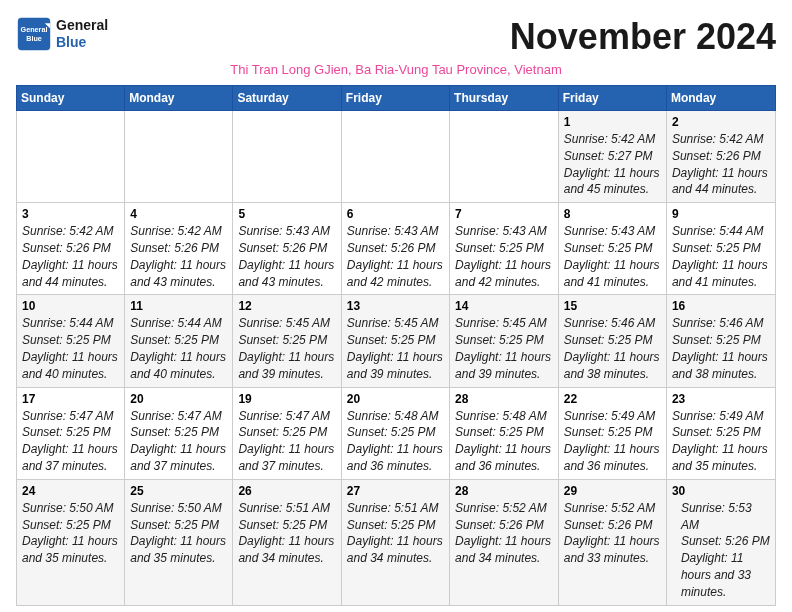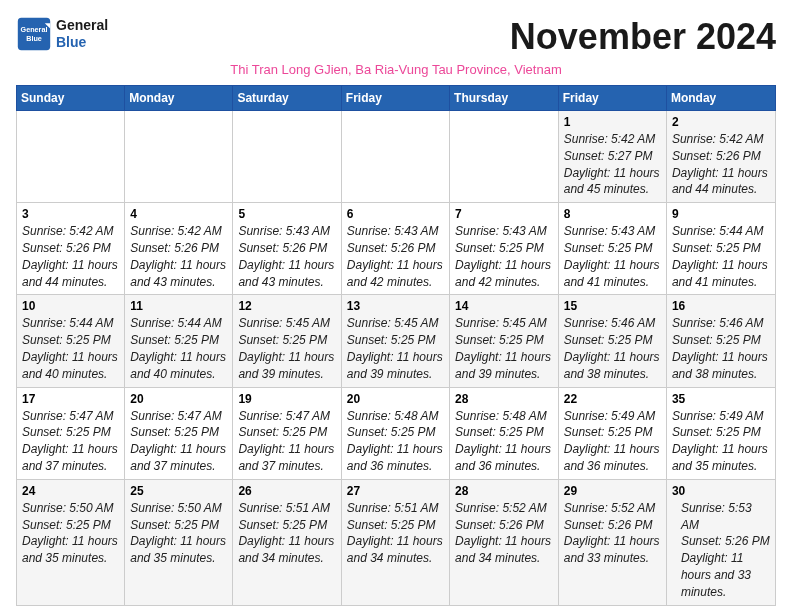--- a/index.html
+++ b/index.html
@@ -252,21 +252,21 @@
 Sunset: 5:25 PM
 Daylight: 11 hours and 36 minutes.</div>
         </td>
         <td>
           <span class="day-num">22</span>
           <div class="day-info" style="white-space: pre-line;">Sunrise: 5:49 AM
 Sunset: 5:25 PM
 Daylight: 11 hours and 36 minutes.</div>
         </td>
         <td>
-          <span class="day-num">35</span>
+          <span class="day-num">23</span>
           <div class="day-info" style="white-space: pre-line;">Sunrise: 5:49 AM
 Sunset: 5:25 PM
 Daylight: 11 hours and 35 minutes.</div>
         </td>
       </tr>
       <tr>
         <td>
           <span class="day-num">24</span>
           <div class="day-info" style="white-space: pre-line;">Sunrise: 5:50 AM
 Sunset: 5:25 PM

